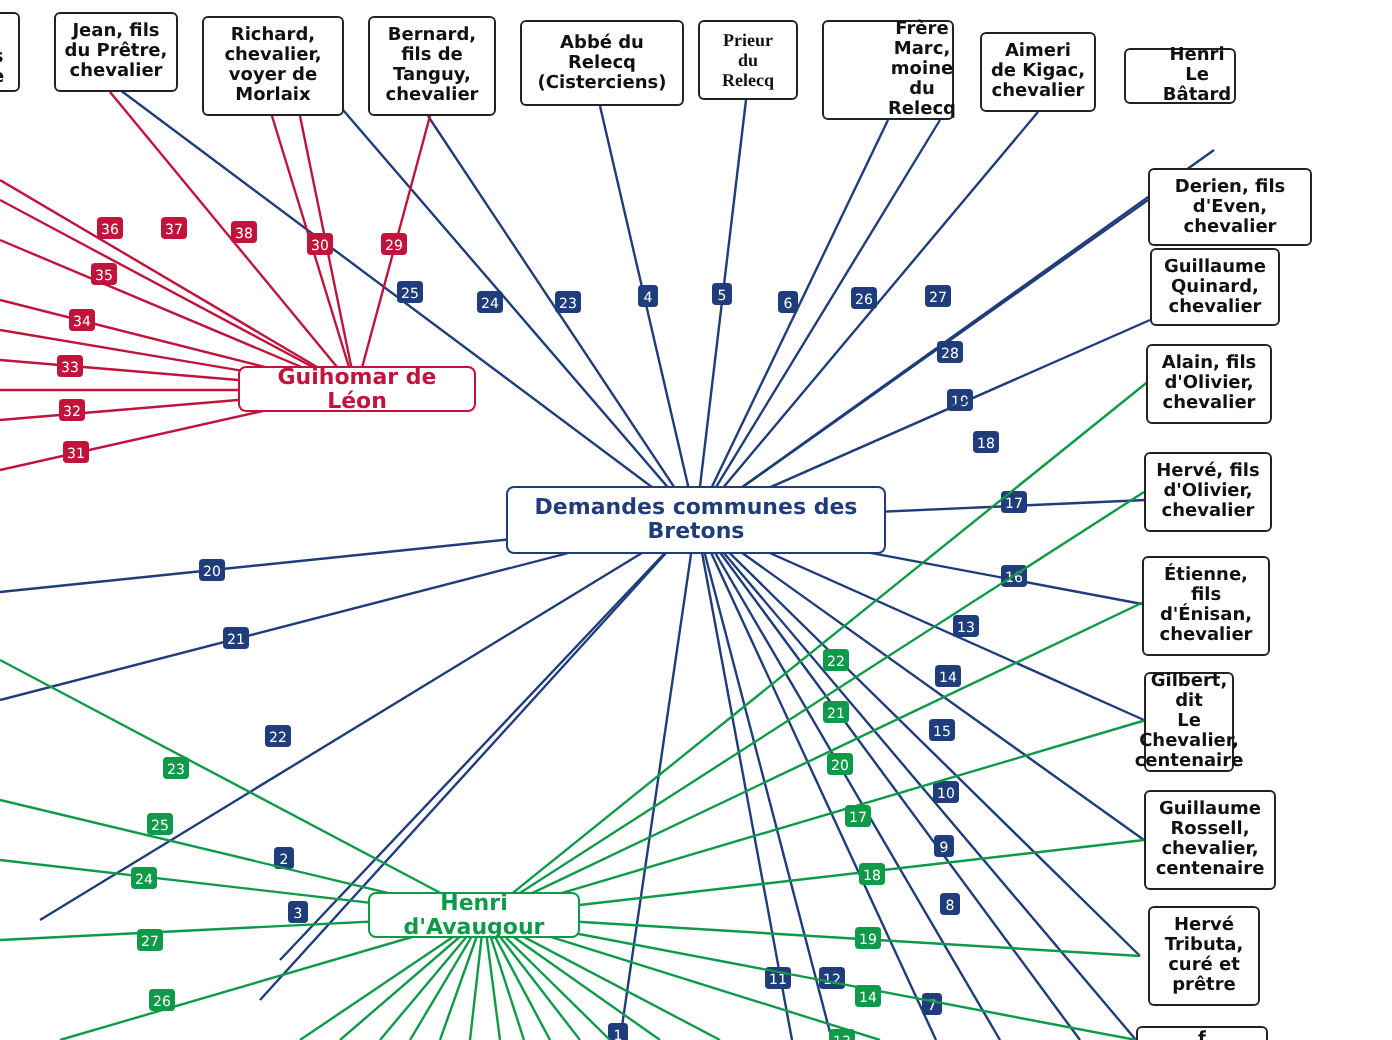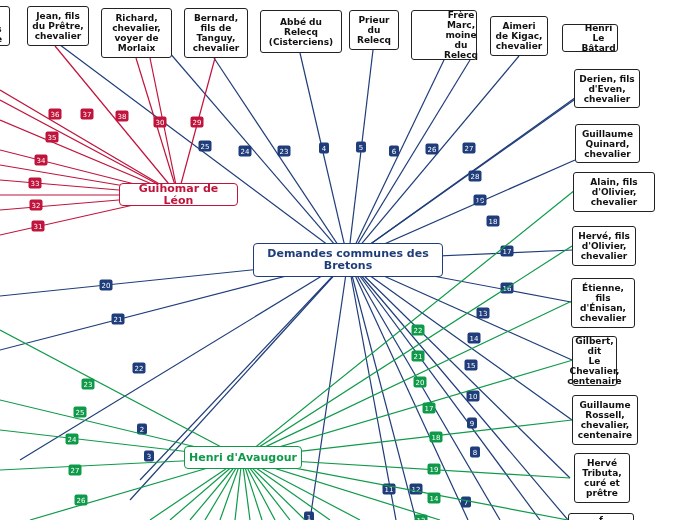--- a/index.html
+++ b/index.html
@@ -289,57 +289,57 @@
     <line x1="242" y1="458" x2="305" y2="520" stroke="#0f9a4a" stroke-width="1.2"></line>
     <line x1="242" y1="458" x2="330" y2="520" stroke="#0f9a4a" stroke-width="1.2"></line>
     <line x1="242" y1="458" x2="360" y2="520" stroke="#0f9a4a" stroke-width="1.2"></line>
     <line x1="178" y1="195" x2="0" y2="100" stroke="#c0143c" stroke-width="1.2"></line>
     <line x1="178" y1="195" x2="0" y2="165" stroke="#c0143c" stroke-width="1.2"></line>
     <line x1="178" y1="195" x2="0" y2="195" stroke="#c0143c" stroke-width="1.2"></line>
   </svg>
 
 <div class="node hub hub-blue" style="left:253px;top:243px;width:190px;height:34px;">Demandes communes des Bretons</div>
 <div class="node hub hub-red" style="left:119px;top:183px;width:119px;height:23px;text-align:center;">Guihomar de Léon</div>
-<div class="node hub hub-green" style="left:184px;top:446px;width:118px;height:23px;">Henri d'Avaugour</div>
+<div class="node hub hub-green" style="left:184px;top:446px;width:106px;height:23px;">Henri d'Avaugour</div>
 
 <div class="node" style="left:-12px;top:6px;width:22px;height:40px;align-items:flex-end;">s
 e</div>
 <div class="node" style="left:27px;top:6px;width:62px;height:40px;">Jean, fils
 du Prêtre,
 chevalier</div>
 <div class="node" style="left:101px;top:8px;width:71px;height:50px;">Richard,
 chevalier,
 voyer de
 Morlaix</div>
 <div class="node" style="left:184px;top:8px;width:64px;height:50px;">Bernard,
 fils de
 Tanguy,
 chevalier</div>
 <div class="node" style="left:260px;top:10px;width:82px;height:43px;">Abbé du
 Relecq
 (Cisterciens)</div>
-<div class="node" style="left:349px;top:10px;width:50px;height:40px;">Prieur
+<div class="node" style="left:349px;top:10px;width:50px;height:40px;font-family:Liberation Serif, serif;">Prieur
 du
 Relecq</div>
 <div class="node" style="left:411px;top:10px;width:66px;height:50px;padding-left:36px;">Frère
 Marc,
 moine du
 Relecq</div>
 <div class="node" style="left:490px;top:16px;width:58px;height:40px;">Aimeri
 de Kigac,
 chevalier</div>
 <div class="node" style="left:562px;top:24px;width:56px;height:28px;padding-left:19px;">Henri Le
 Bâtard</div>
-<div class="node" style="left:574px;top:69px;width:66px;height:39px;">Derien, fils
+<div class="node" style="left:574px;top:84px;width:82px;height:39px;">Derien, fils
 d'Even,
 chevalier</div>
 <div class="node" style="left:575px;top:124px;width:65px;height:39px;">Guillaume
 Quinard,
 chevalier</div>
-<div class="node" style="left:573px;top:172px;width:82px;height:40px;">Alain, fils
+<div class="node" style="left:573px;top:172px;width:63px;height:40px;">Alain, fils
 d'Olivier,
 chevalier</div>
 <div class="node" style="left:572px;top:226px;width:64px;height:40px;">Hervé, fils
 d'Olivier,
 chevalier</div>
 <div class="node" style="left:571px;top:278px;width:64px;height:50px;">Étienne,
 fils
 d'Énisan,
 chevalier</div>
 <div class="node" style="left:572px;top:336px;width:45px;height:50px;">Gilbert, dit

